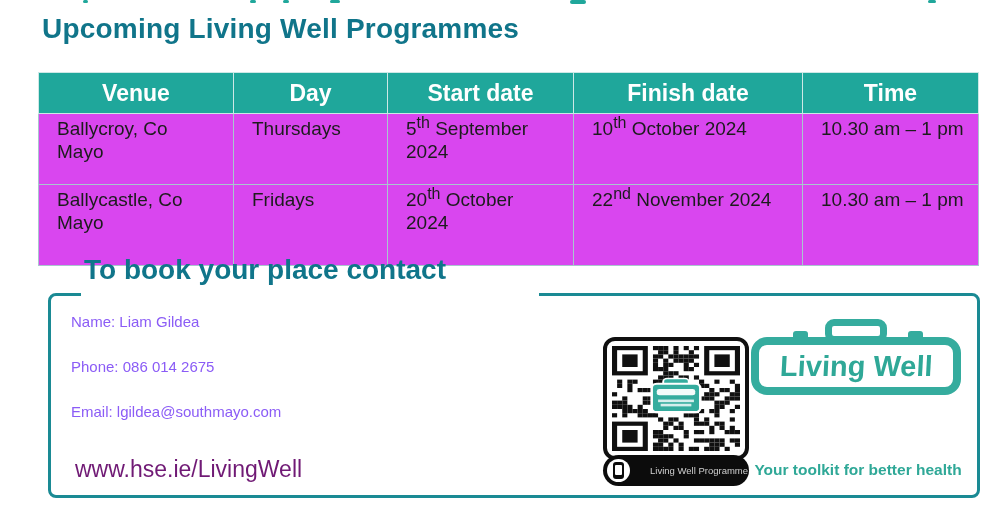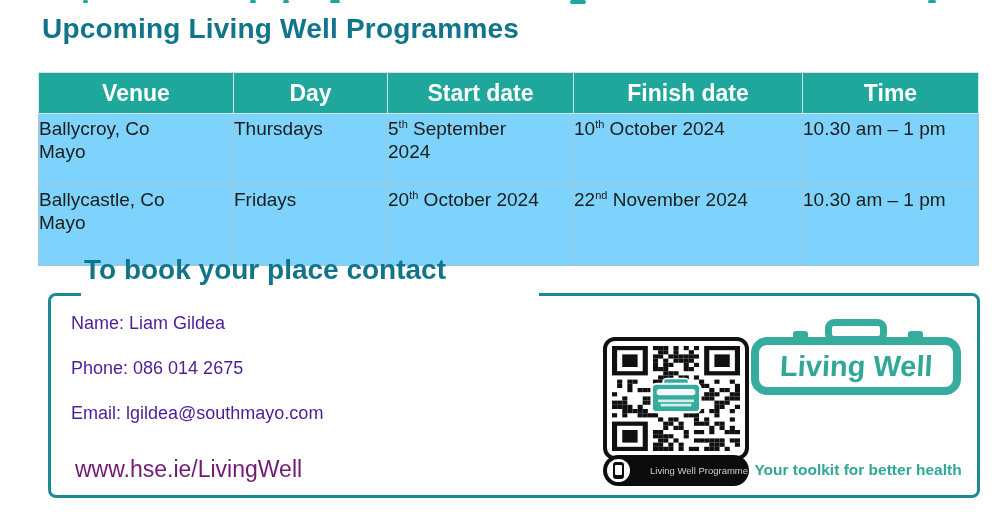--- a/index.html
+++ b/index.html
@@ -17,37 +17,37 @@
 
   table.prog{
     position:absolute;left:38px;top:72px;border-collapse:collapse;table-layout:fixed;width:940px;
   }
   table.prog th{
     background:#1FA79B;color:#fff;font-size:23px;font-weight:bold;text-align:center;
     border:1.5px solid #cde8e6;height:40px;padding:0;
   }
   table.prog td{
     border:1.5px solid #a9c6ce;font-size:19px;color:#1c1c1c;vertical-align:top;
-    padding:3px 0;line-height:1.22;background:#7dd3fc;
+    padding:3px 18px;line-height:1.22;background:#d946ef;
   }
   tr.r1{height:71px;} tr.r2{height:81px;}
-  td sup{font-size:11px;vertical-align:super;line-height:0;}
+  td sup{font-size:16px;vertical-align:super;line-height:0;}
   .venue-span{display:inline-block;max-width:142px;}
   .wrap-narrow{display:inline-block;max-width:152px;}
   .time-cell{white-space:nowrap;}
 
   .contact-heading{
     position:absolute;left:84px;top:254px;font-size:28px;font-weight:bold;color:#10758A;white-space:nowrap;
   }
   .contact-box{
     position:absolute;left:48px;top:293px;width:932px;height:205px;box-sizing:border-box;
     border:3px solid #1A8A94;border-radius:8px;background:#fff;
   }
   .border-gap{position:absolute;top:-3px;left:30px;width:458px;height:3px;background:#fff;}
-  .contact-line{position:absolute;left:20px;font-size:18px;color:#4c1d95;white-space:nowrap;}
+  .contact-line{position:absolute;left:20px;font-size:15px;color:#8b5cf6;white-space:nowrap;}
   .c-name{top:17px;} .c-phone{top:62px;} .c-email{top:107px;}
   .c-web{position:absolute;left:24px;top:160px;font-size:23px;color:#701a75;white-space:nowrap;cursor:pointer;}
 
   .qr-box{
     position:absolute;left:552px;top:41px;width:128px;height:105px;box-sizing:content-box;
     background:#fff;border:4px solid #101010;border-radius:12px;padding:5px;
   }
   .qr-box svg{display:block;width:128px;height:105px;}
   .qr-pill{
     position:absolute;left:552px;top:159px;width:146px;height:31px;background:#0c0c0c;border-radius:16px;

